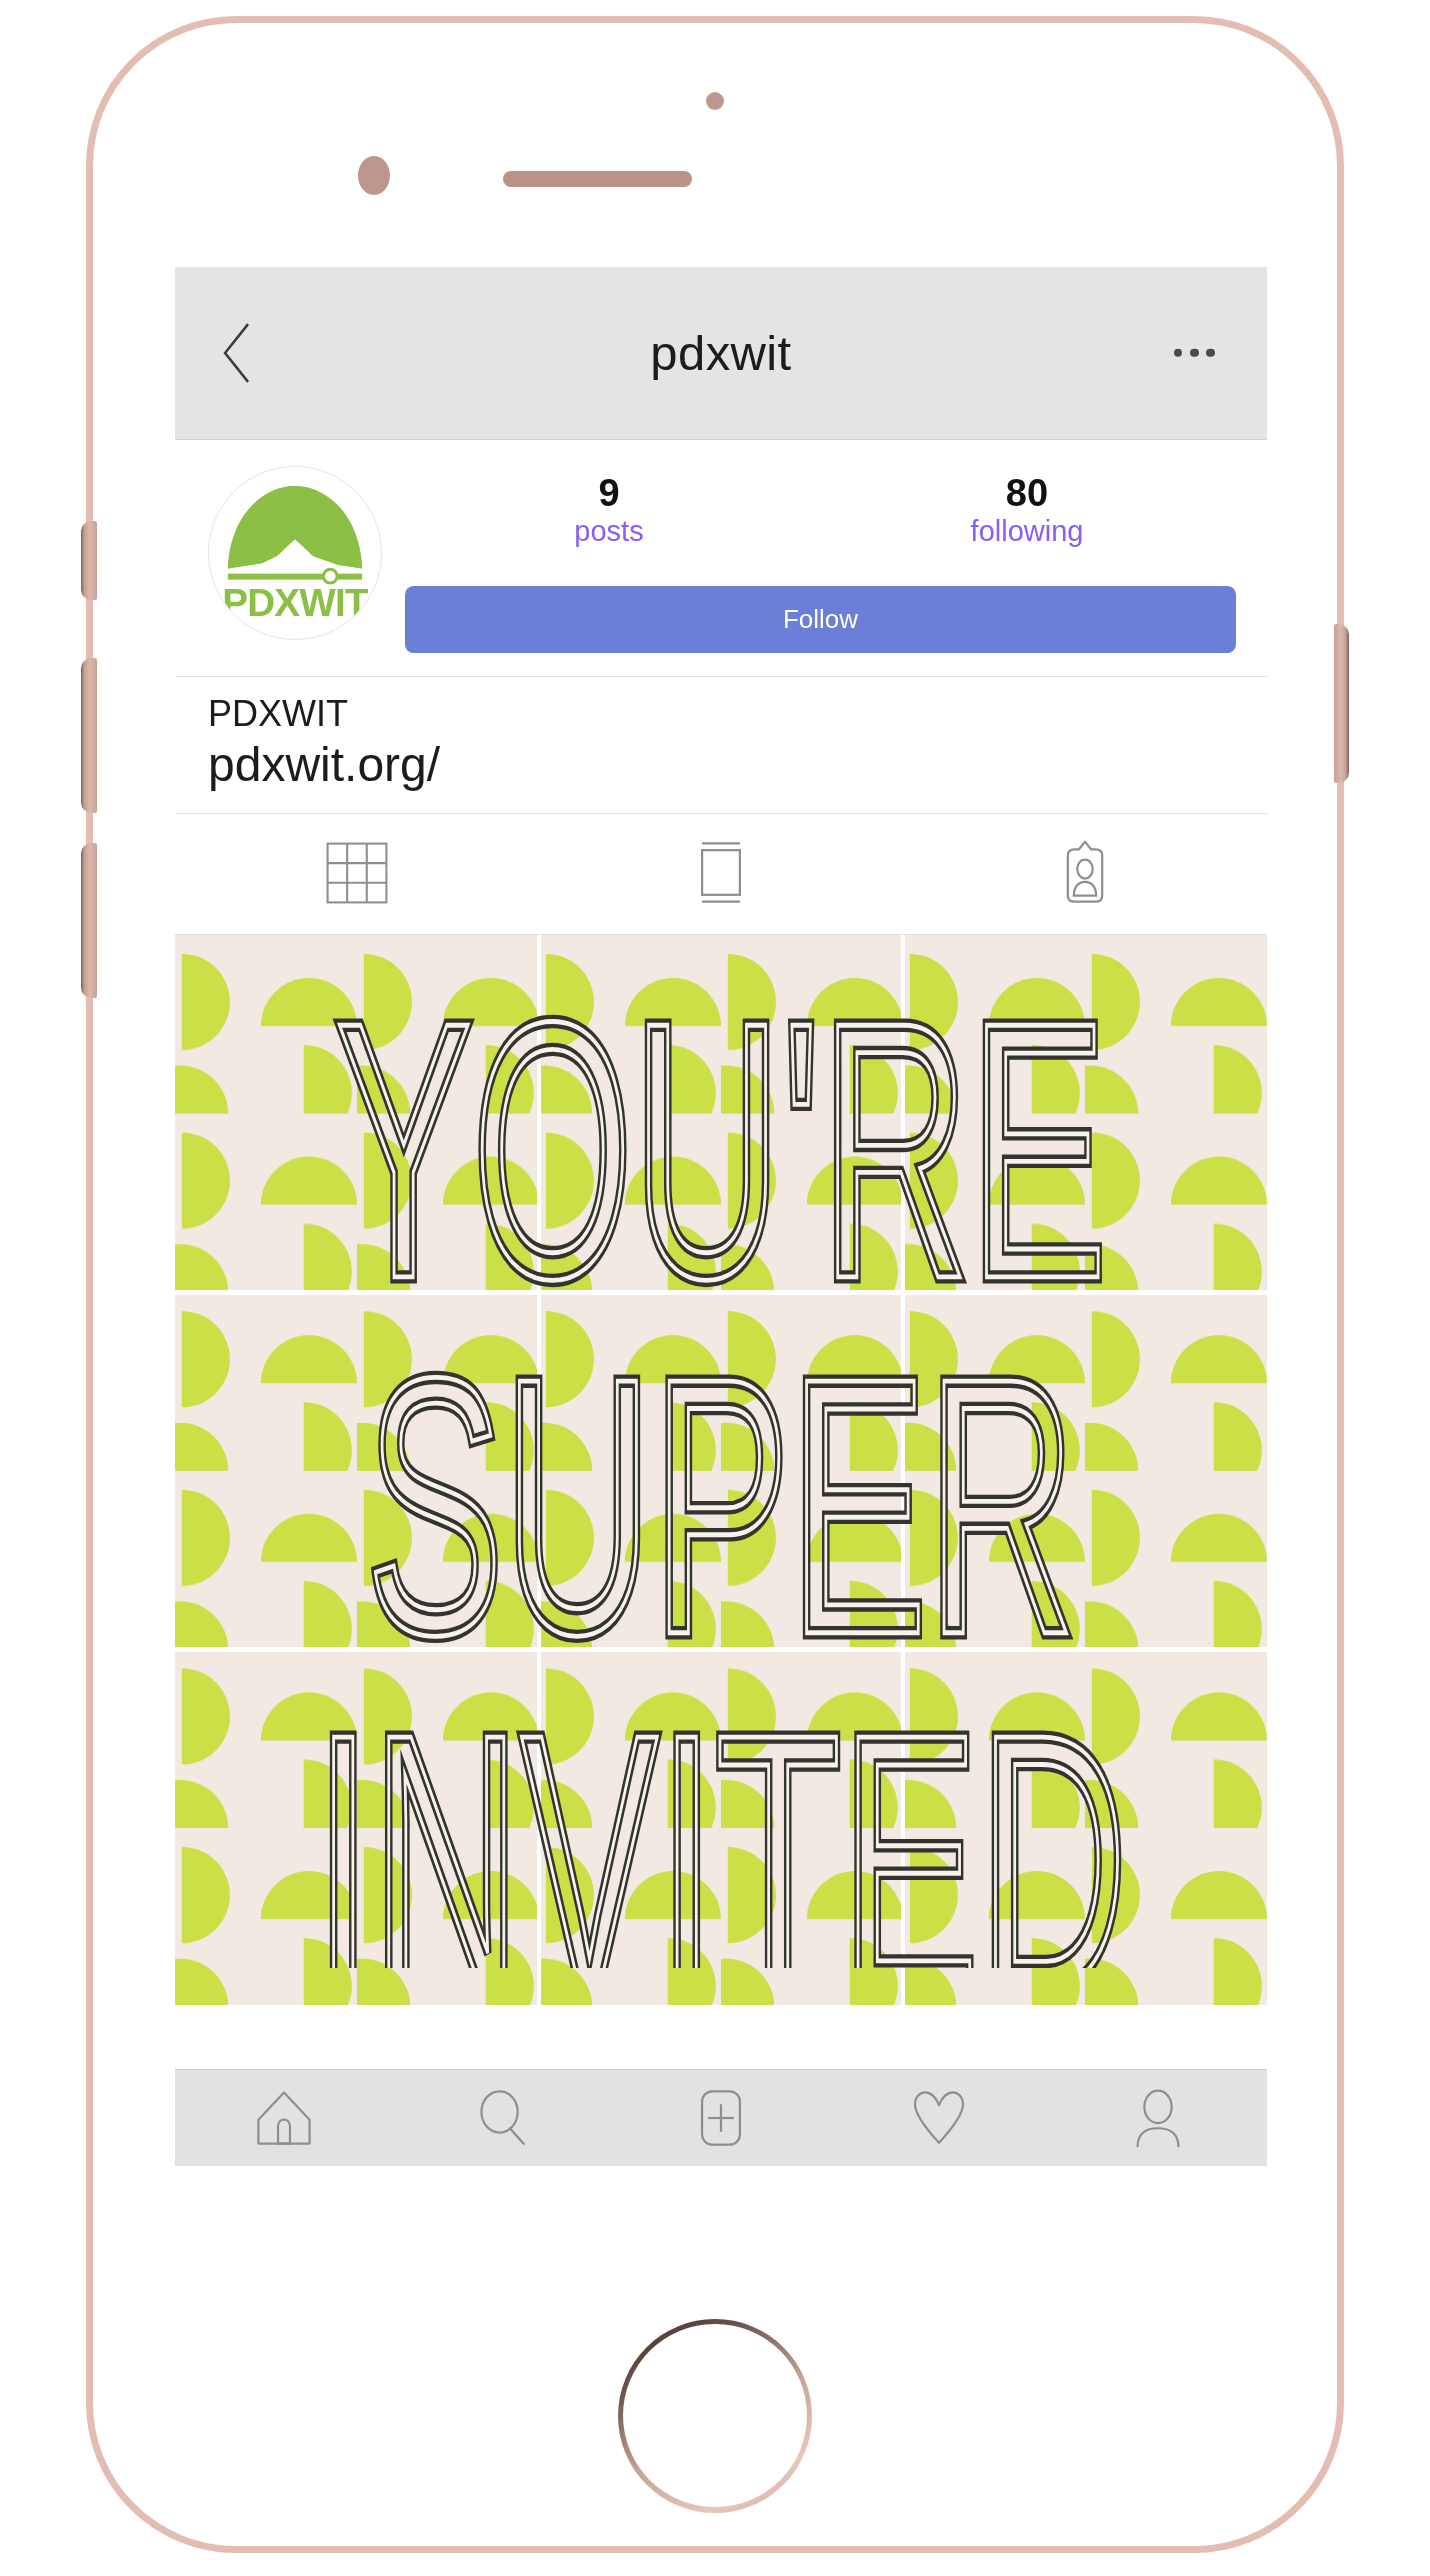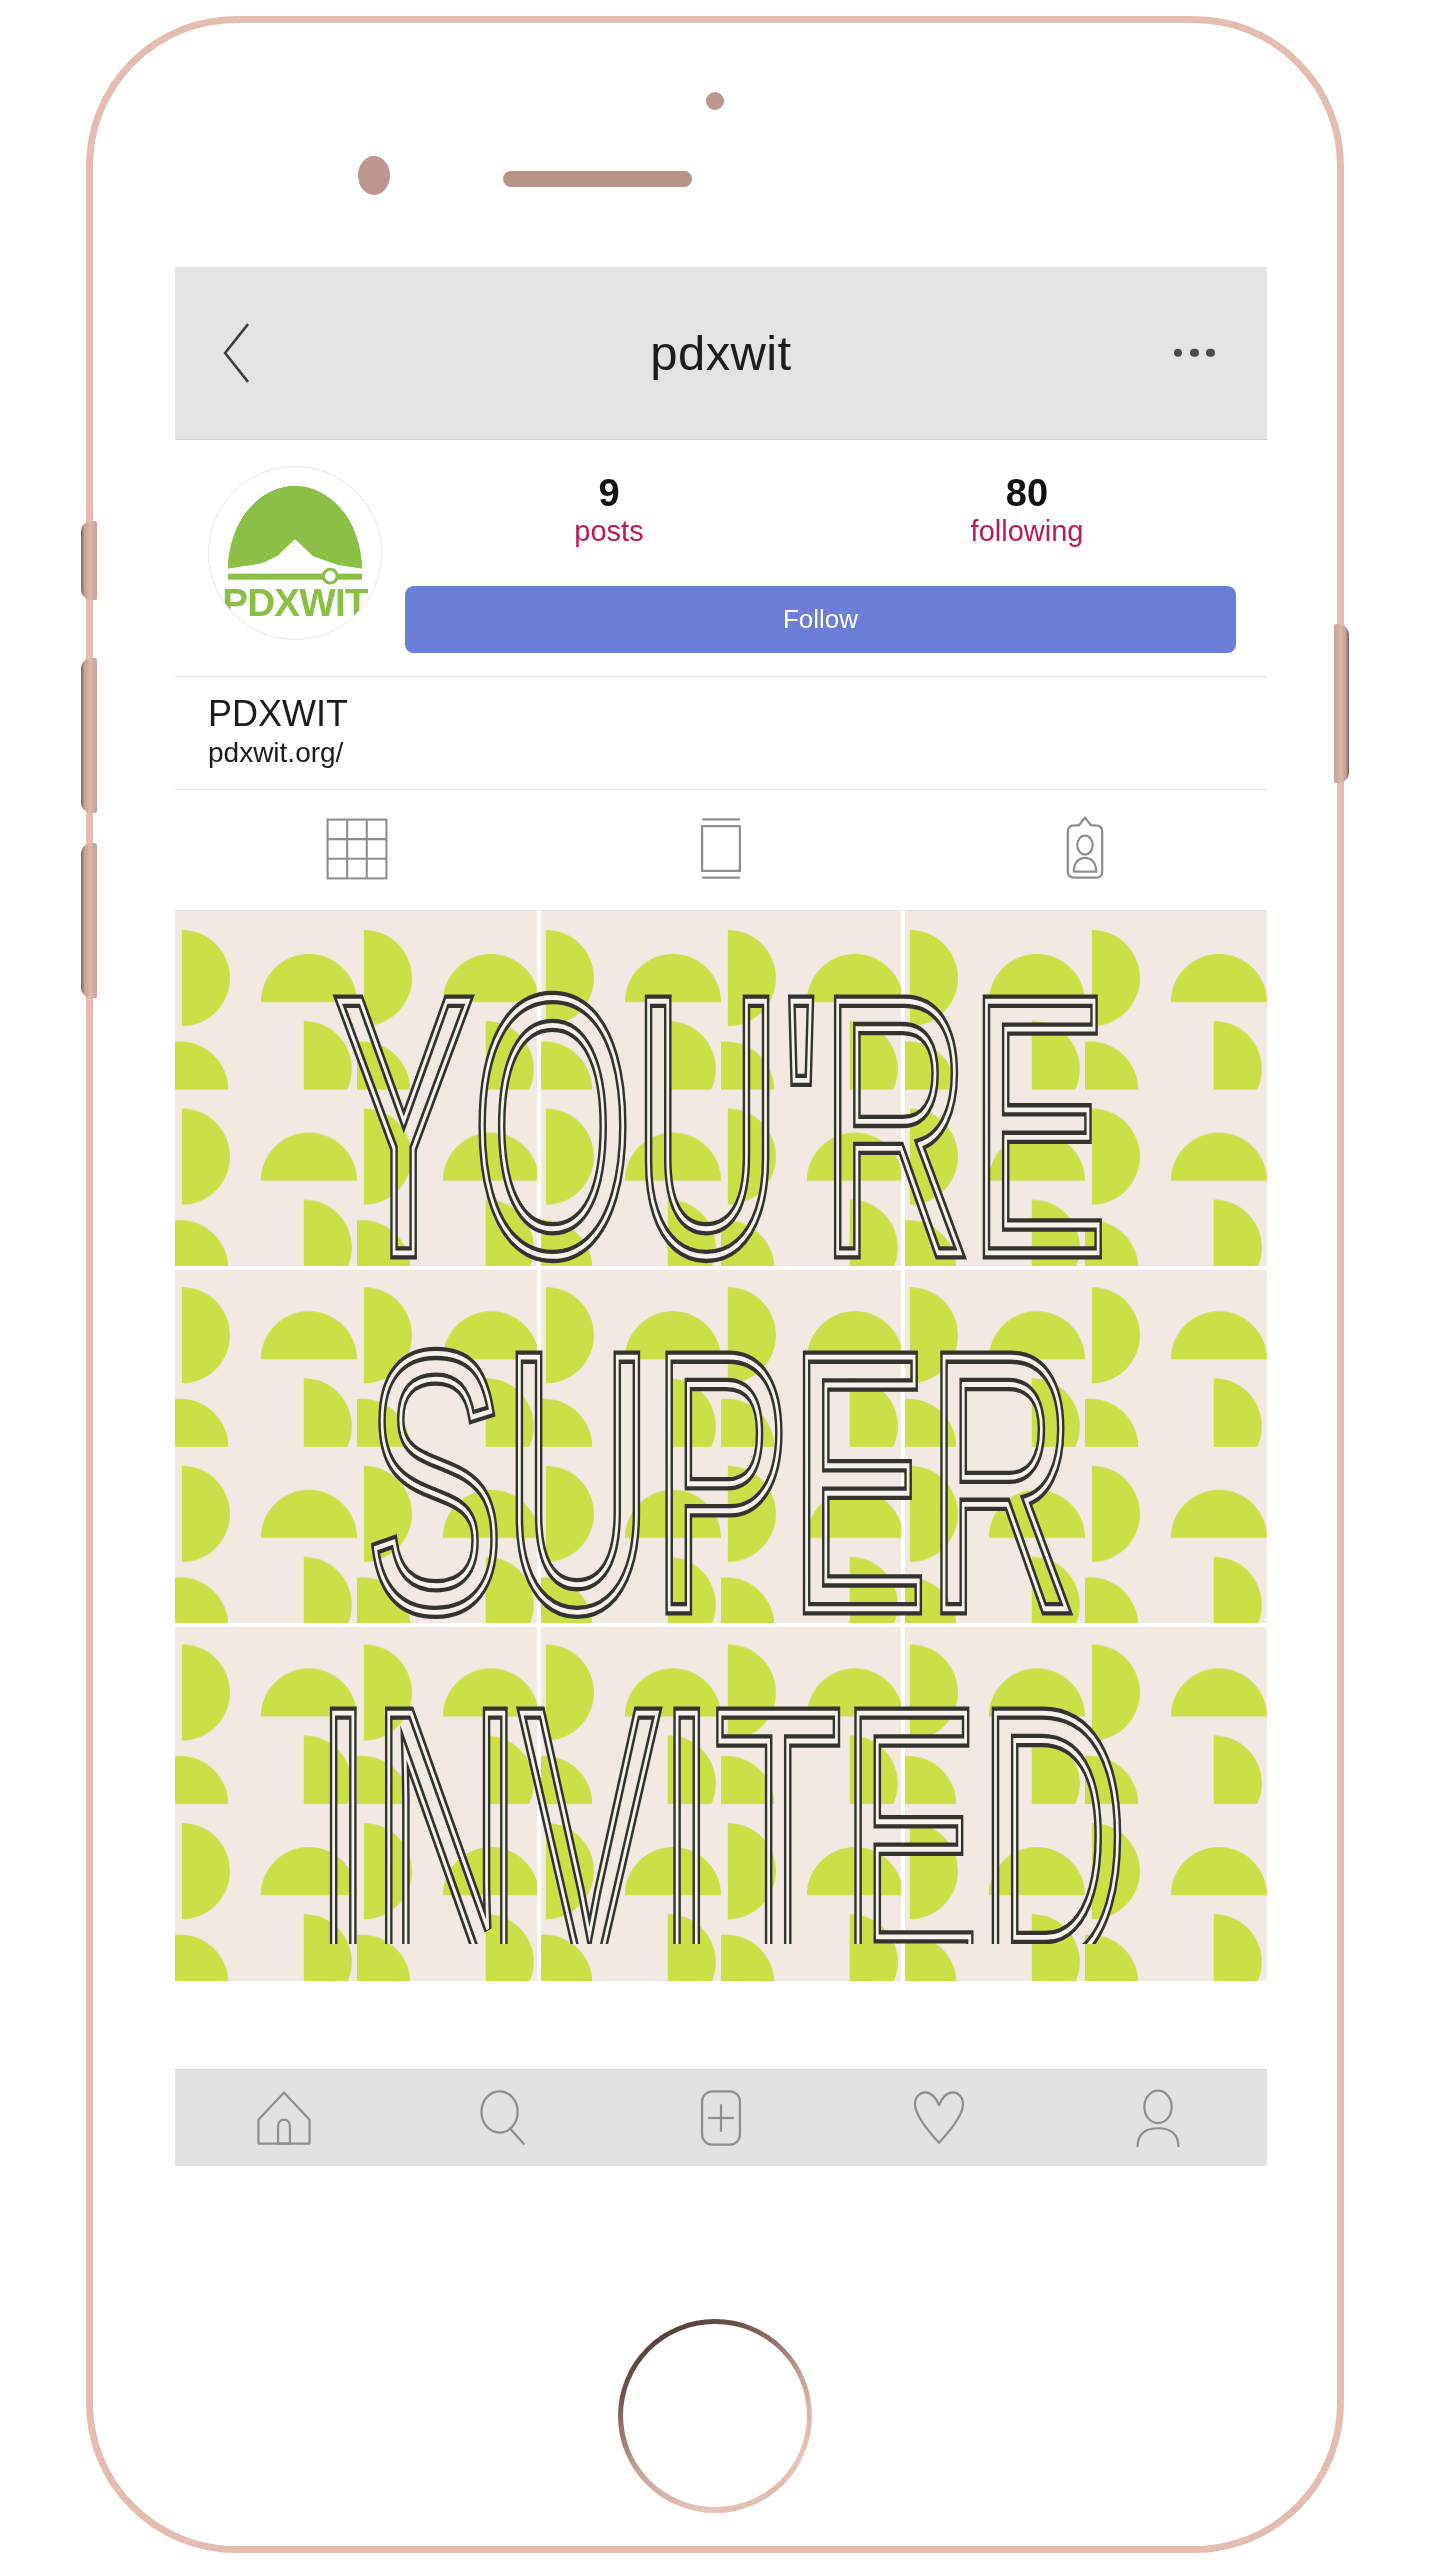--- a/index.html
+++ b/index.html
@@ -166,21 +166,21 @@
   }
   .stat-number {
     font-size: 38px;
     font-weight: bold;
     color: #111;
     line-height: 1.05;
     font-family: "Liberation Sans", sans-serif;
   }
   .stat-label {
     font-size: 29px;
-    color: #be185d;
+    color: #8b5cf6;
     line-height: 1.25;
     font-family: "Liberation Sans", sans-serif;
   }
   #follow-button {
     position: absolute;
     left: 230px; right: 31px;
     top: 146px;
     height: 67px;
     background: #6b7ed8;
     border: none;
@@ -197,21 +197,21 @@
     padding: 15.5px 0 19px 33px;
     border-bottom: 0.9px solid #e2e2e2;
   }
   #bio-name {
     font-size: 36px;
     color: #1c1c1c;
     line-height: 1.22;
     font-family: "Liberation Sans", sans-serif;
   }
   #bio-website {
-    font-size: 28px;
+    font-size: 48px;
     color: #1c1c1c;
     line-height: 1.22;
     font-family: "Liberation Sans", sans-serif;
   }
 
   
   #tab-bar {
     display: flex;
     height: 120px;
     background: #ffffff;

